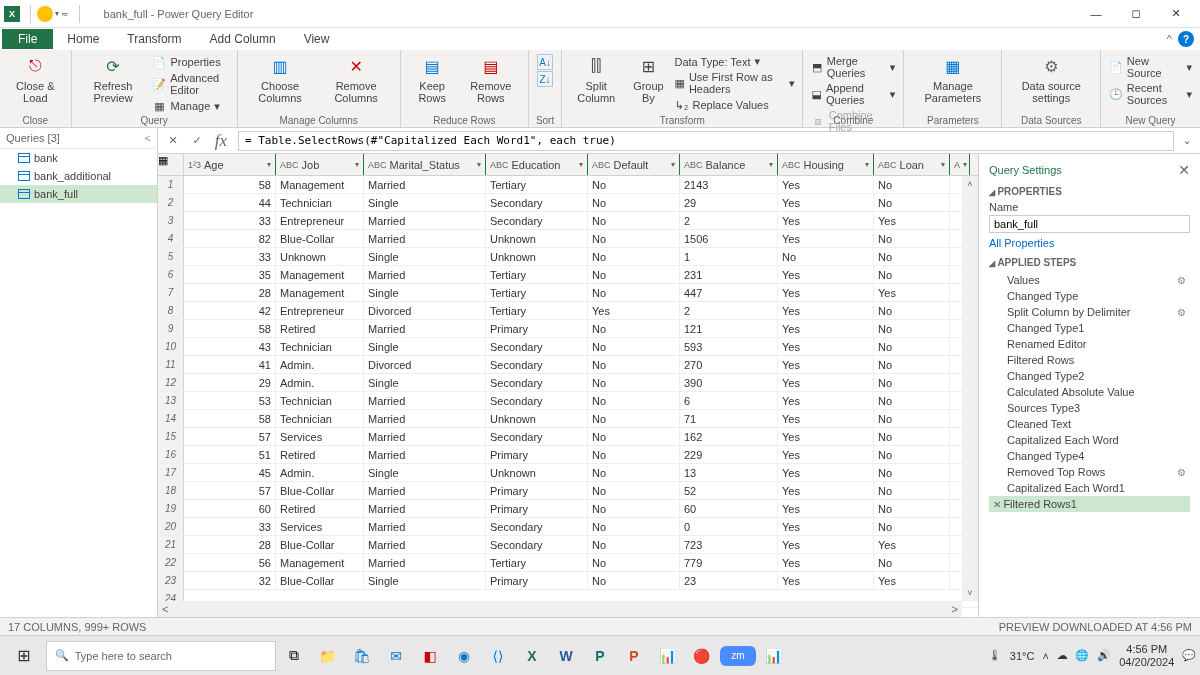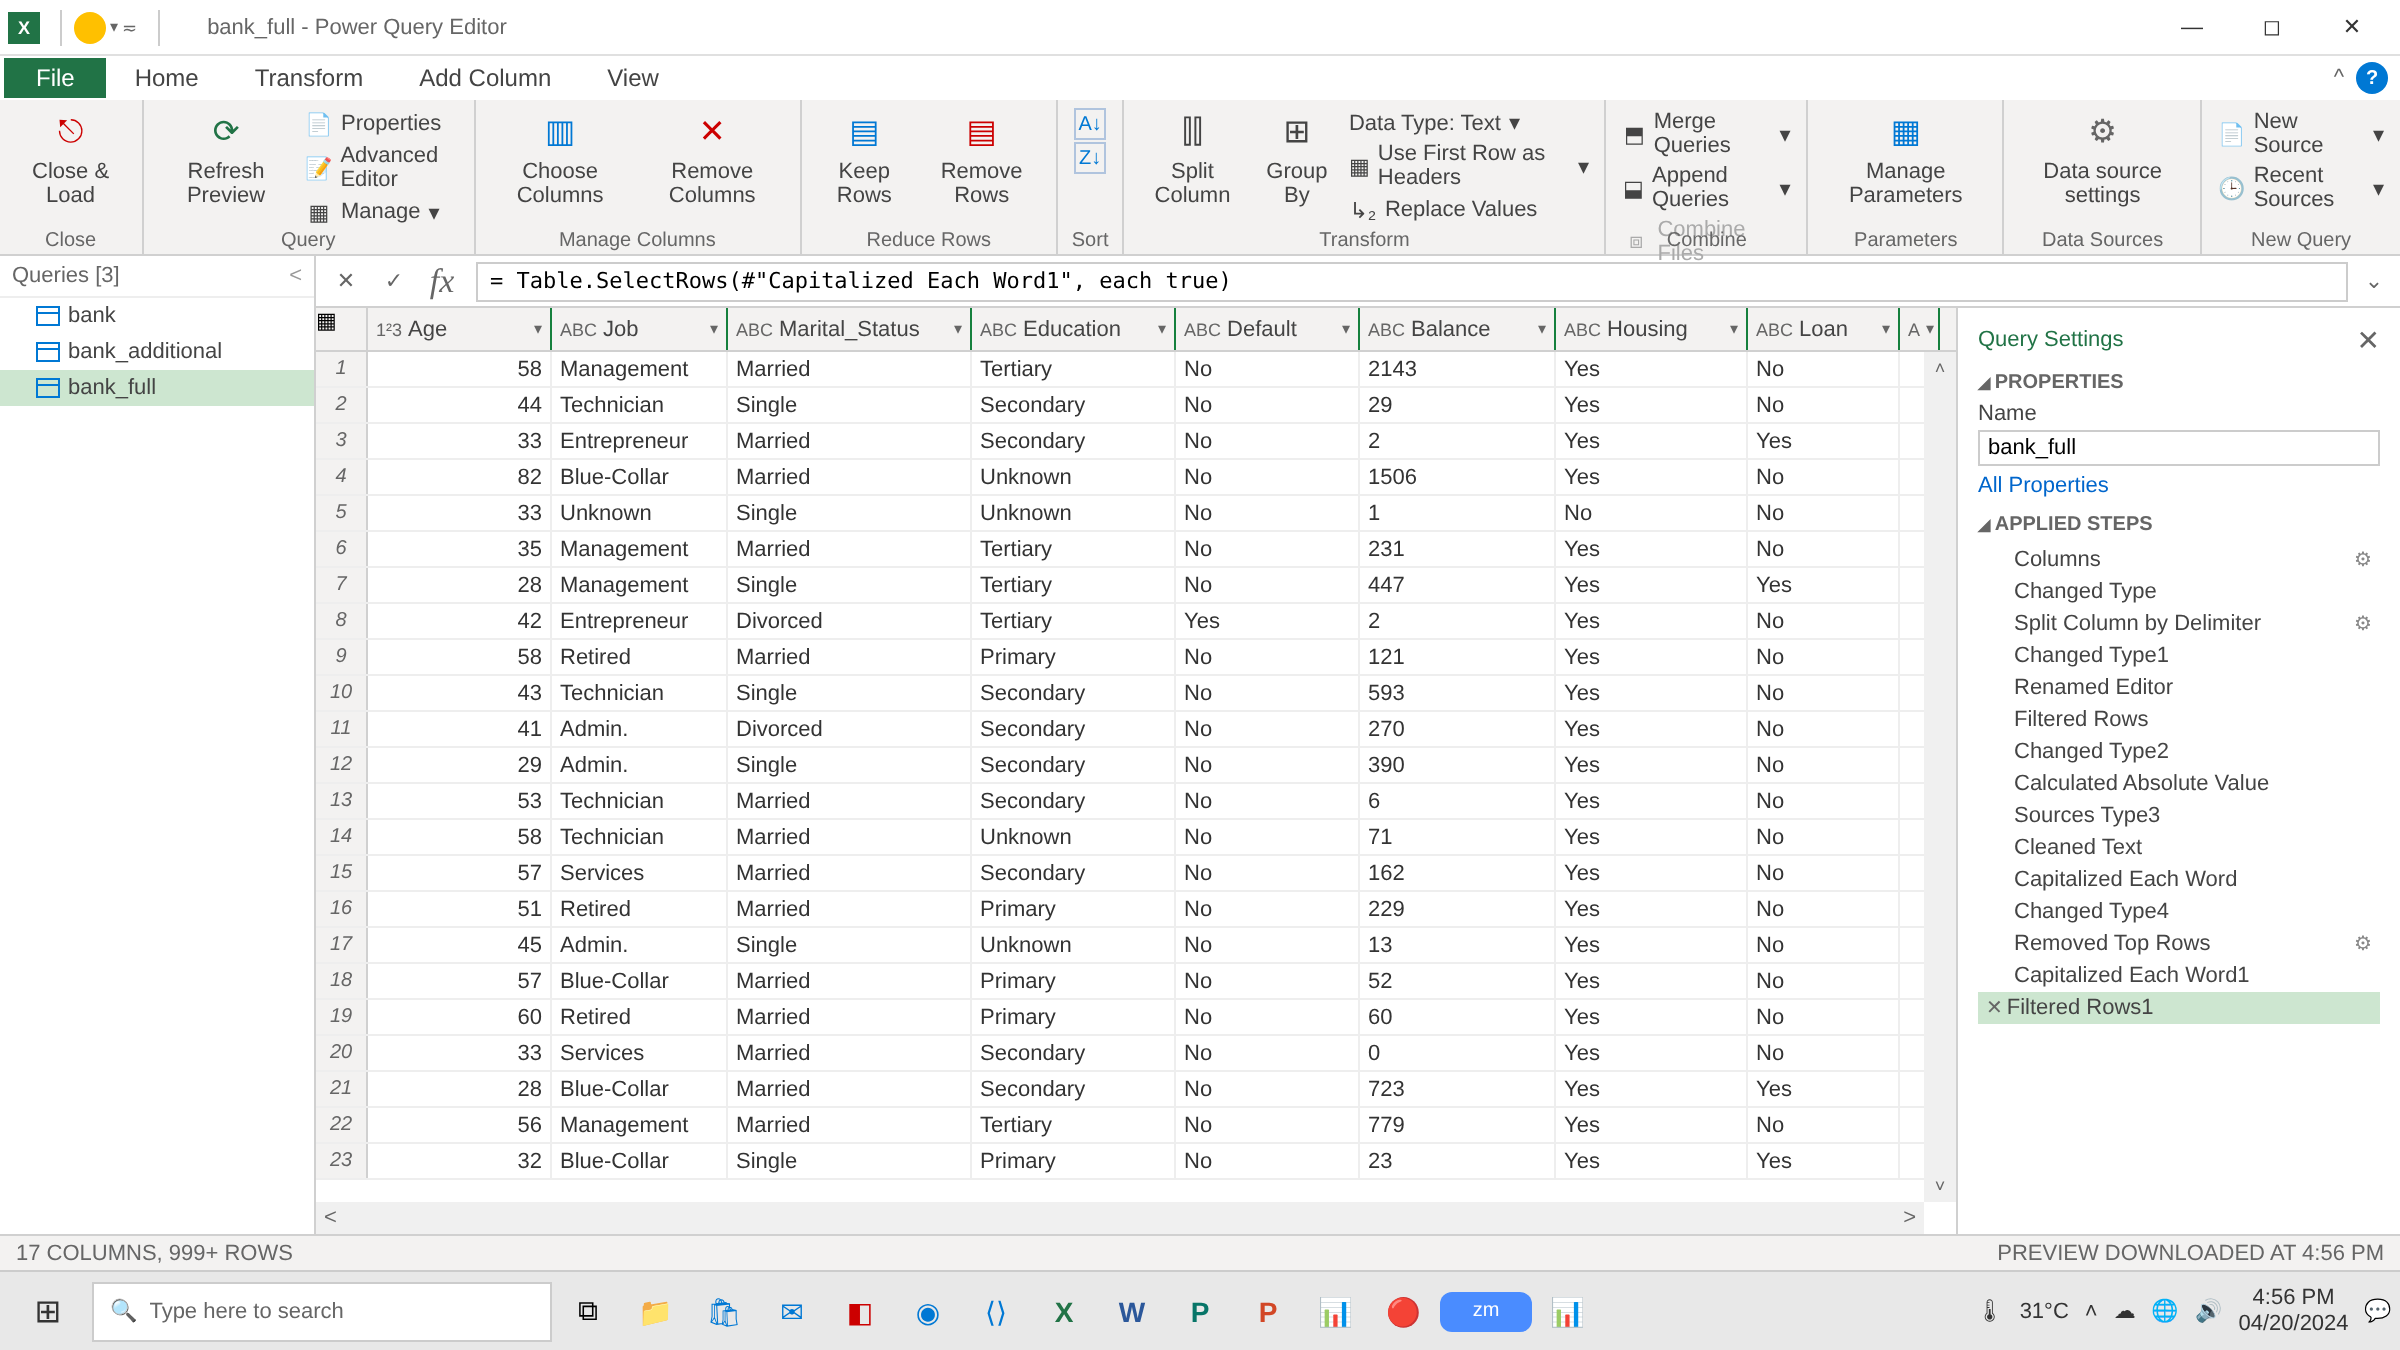--- a/index.html
+++ b/index.html
@@ -575,20 +575,23 @@
                 <div class="rowh">23</div>
                 <div class="cell c-age num">32</div>
                 <div class="cell c-job">Blue-Collar</div>
                 <div class="cell c-ms">Single</div>
                 <div class="cell c-edu">Primary</div>
                 <div class="cell c-def">No</div>
                 <div class="cell c-bal">23</div>
                 <div class="cell c-hou">Yes</div>
                 <div class="cell c-loan">Yes</div>
               </div>
+              <div class="drow">
+                <div class="rowh">24</div>
+              </div>
             </div>
         </div>
         <div class="vsb">
             <div class="up">˄</div>
             <div class="dn">˅</div>
           </div>
         <div class="hsb">
             <span>&lt;</span>
             <span>&gt;</span>
           </div>
@@ -598,21 +601,21 @@
             <span>Query Settings</span>
             <span class="x">✕</span>
           </div>
         <div class="sect">PROPERTIES</div>
         <div class="lbl">Name</div>
         <input value="bank_full" style="">
         <div class="link">All Properties</div>
         <div class="sect">APPLIED STEPS</div>
         <div class="steps" id="steps">
             <div class="step">
-              <span style="display:flex;align-items:center;">Columns</span>
+              <span style="display:flex;align-items:center;">Values</span>
               <span class="gear">⚙</span>
             </div>
             <div class="step">
               <span style="display:flex;align-items:center;">Changed Type</span>
             </div>
             <div class="step">
               <span style="display:flex;align-items:center;">Split Column by Delimiter</span>
               <span class="gear">⚙</span>
             </div>
             <div class="step">
@@ -675,21 +678,21 @@
   <div class="ticon" style="color:#0078d4;">✉</div>
   <div class="ticon" style="color:#c00;">◧</div>
   <div class="ticon" style="color:#0078d4;">◉</div>
   <div class="ticon" style="color:#0078d4;">⟨⟩</div>
   <div class="ticon" style="color:#217346;font-weight:bold;">X</div>
   <div class="ticon" style="color:#2b579a;font-weight:bold;">W</div>
   <div class="ticon" style="color:#077568;font-weight:bold;">P</div>
   <div class="ticon" style="color:#d24726;font-weight:bold;">P</div>
   <div class="ticon">📊</div>
   <div class="ticon">🔴</div>
-  <div class="ticon" style="background:#4a8cff;color:#fff;border-radius:6px;width:46px;height:20px;font-size:10px;">zm</div>
+  <div class="ticon" style="background:#4a8cff;color:#fff;border-radius:6px;width:36px;height:20px;font-size:10px;">zm</div>
   <div class="ticon" style="color:#f2c811;">📊</div>
   <span class="spacer"></span>
   <div class="tray">
     <span>🌡</span>
       <span>31°C</span>
     <span>˄</span>
     <span>☁</span>
     <span>🌐</span>
     <span>🔊</span>
     <div class="clock">

